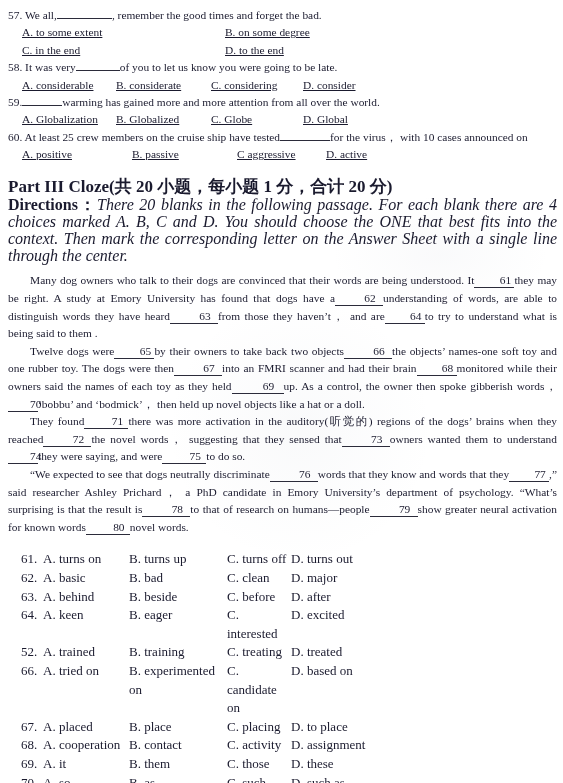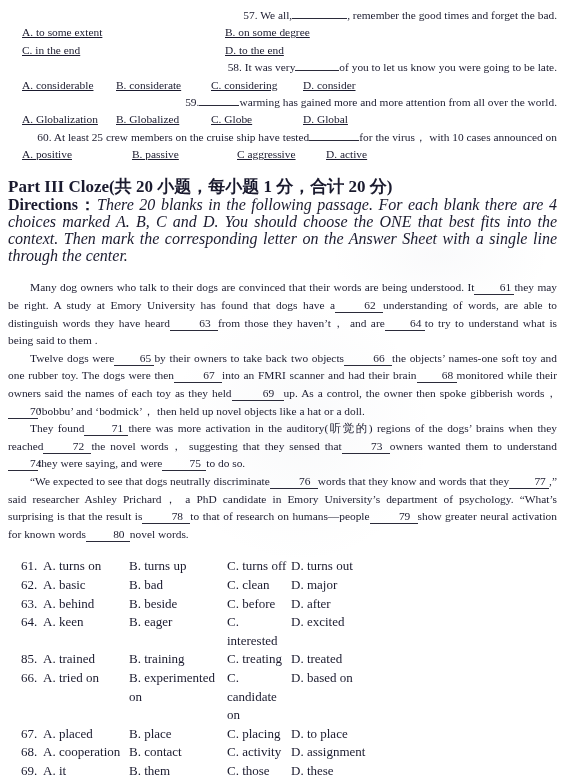--- a/index.html
+++ b/index.html
@@ -43,21 +43,21 @@
     z-index: 0;
   }
   .content {
     position: relative;
     z-index: 1;
     padding: 7px 6px 0 8px;
   }
 
   
   .mcq { font-size: 11.4px; line-height: 17.4px; }
-  .stem-wrap { line-height: 17.4px; text-align: right; }
+  .stem-wrap { line-height: 17.4px; }
   .indent-cont { padding-left: 14px; }
 
   .opt-row {
     display: flex;
     padding-left: 14px;
     line-height: 17.4px;
     text-decoration: underline;
   }
   .opt-row.two-col .opt:nth-child(1) { width: 203px; }
   .opt-row.four-col .opt:nth-child(1) { width: 94px; }
@@ -86,21 +86,21 @@
   }
   .directions {
     font-size: 16px;
     line-height: 17.2px;
     text-align: justify;
   }
   .directions b { font-weight: bold; font-style: normal; }
   .directions i { font-style: italic; }
 
   
-  .passage { margin-top: 15px; }
+  .passage { margin-top: 8px; }
   .para {
     font-size: 11.4px;
     line-height: 17.6px;
     text-align: justify;
     text-indent: 22px;
     margin: 0;
   }
   .blk {
     display: inline-block;
     border-bottom: 1px solid #2b2b3a;
@@ -249,21 +249,21 @@
 
       <div class="choice-row">
         <span class="c-num">64.</span>
         <span class="c-a">A. keen</span>
         <span class="c-b">B. eager</span>
         <span class="c-c">C. interested</span>
         <span class="c-d">D. excited</span>
       </div>
 
       <div class="choice-row">
-        <span class="c-num">85.</span>
+        <span class="c-num">52.</span>
         <span class="c-a">A. trained</span>
         <span class="c-b">B. training</span>
         <span class="c-c">C. treating</span>
         <span class="c-d">D. treated</span>
       </div>
 
       <div class="choice-row">
         <span class="c-num">66.</span>
         <span class="c-a">A. tried on</span>
         <span class="c-b">B. experimented on</span>

